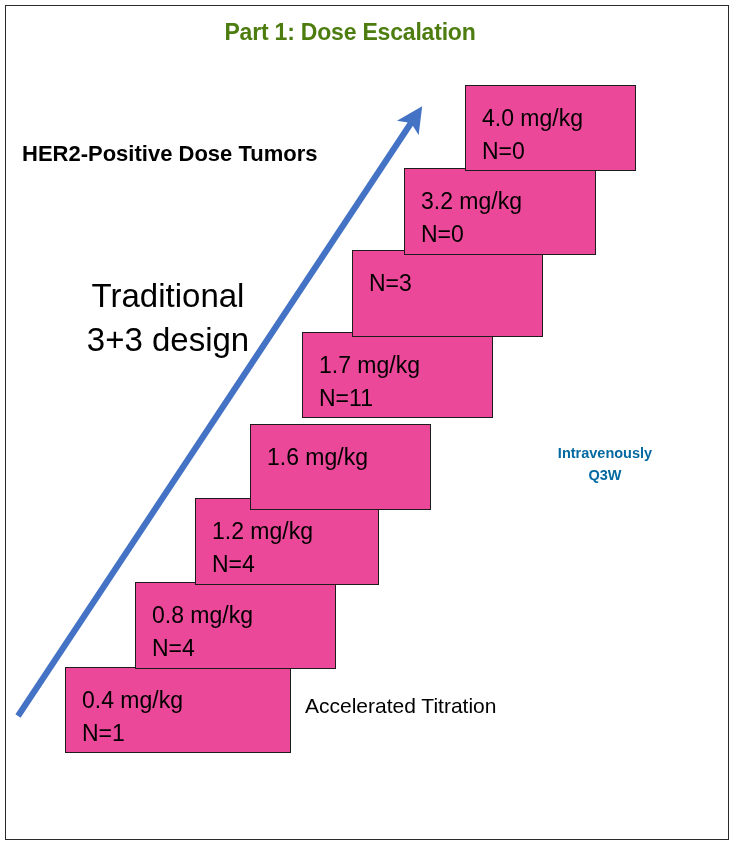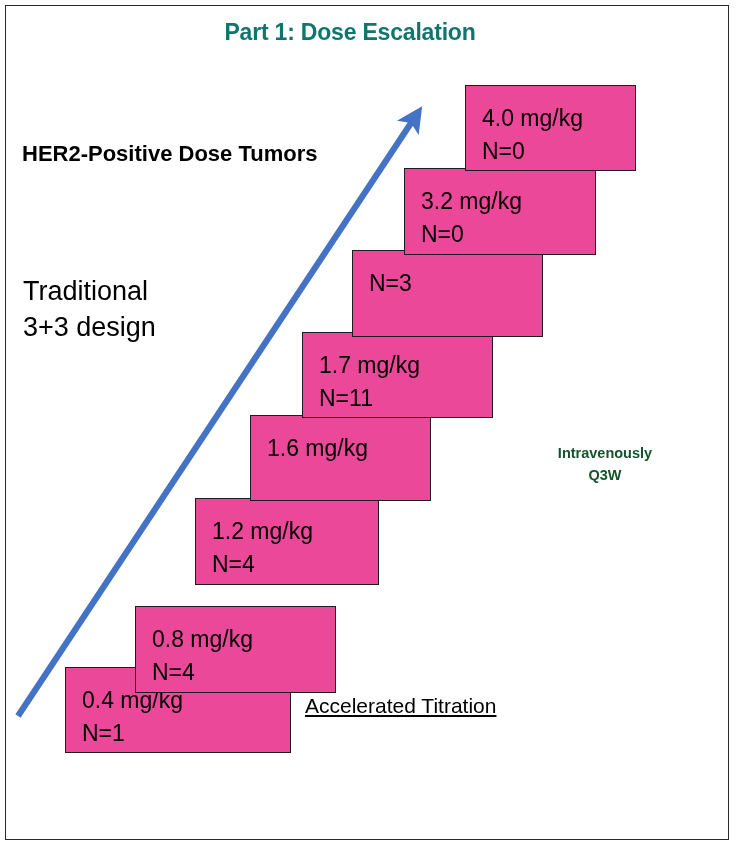--- a/index.html
+++ b/index.html
@@ -35,21 +35,21 @@
 
   
   #title {
     position: absolute;
     left: 0;
     top: 19px;
     width: 700px;
     text-align: center;
     font-size: 23px;
     font-weight: bold;
-    color: #0f766e;
+    color: #4d7c0f;
     letter-spacing: -0.2px;
     white-space: nowrap;
   }
 
   
   #cohort-label {
     position: absolute;
     left: 22px;
     top: 139px;
     width: 300px;
@@ -57,49 +57,49 @@
     font-weight: bold;
     line-height: 1.36;
     color: #000000;
   }
 
   #design-label {
     position: absolute;
     left: 23px;
     top: 274px;
     width: 290px;
-    font-size: 27px;
+    font-size: 33px;
     font-weight: normal;
     line-height: 1.33;
     color: #000000;
+    text-align: center;
   }
 
   
   #route-label {
     position: absolute;
     left: 505px;
     top: 443px;
     width: 200px;
     text-align: center;
     font-size: 14.5px;
     font-weight: bold;
     line-height: 1.5;
-    color: #14532d;
+    color: #0369a1;
   }
 
   
   #titration-label {
     position: absolute;
     left: 305px;
     top: 694px;
     font-size: 21px;
     font-weight: normal;
     color: #000000;
     white-space: nowrap;
-    text-decoration: underline;
   }
 
   
   #arrow-svg {
     position: absolute;
     left: 0;
     top: 0;
     width: 737px;
     height: 848px;
     pointer-events: none;
@@ -151,29 +151,29 @@
       </marker>
     </defs>
     <line id="arrow-line" x1="18" y1="716" x2="415" y2="117" stroke="#4472C4" stroke-width="6.2" stroke-linecap="butt" marker-end="url(#arrowhead)"></line>
   </svg>
 
   <div id="dose-boxes">
       <div class="dose-box" style="left: 65px; top: 667px; width: 226px; height: 86px; z-index: 10; border-color: rgb(28, 28, 28);">
         <span class="dose-line">0.4 mg/kg</span>
         <span class="n-line">N=1</span>
       </div>
-      <div class="dose-box" style="left: 135px; top: 606px; width: 201px; height: 87px; z-index: 11; border-color: rgb(28, 28, 28);">
+      <div class="dose-box" style="left: 135px; top: 582px; width: 201px; height: 87px; z-index: 11; border-color: rgb(28, 28, 28);">
         <span class="dose-line">0.8 mg/kg</span>
         <span class="n-line">N=4</span>
       </div>
       <div class="dose-box" style="left: 195px; top: 498px; width: 184px; height: 87px; z-index: 12; border-color: rgb(28, 28, 28);">
         <span class="dose-line">1.2 mg/kg</span>
         <span class="n-line">N=4</span>
       </div>
-      <div class="dose-box" style="left: 250px; top: 415px; width: 181px; height: 86px; z-index: 13; border-color: rgb(28, 28, 28);">
+      <div class="dose-box" style="left: 250px; top: 424px; width: 181px; height: 86px; z-index: 13; border-color: rgb(28, 28, 28);">
         <span class="dose-line">1.6 mg/kg</span>
       </div>
       <div class="dose-box" style="left: 302px; top: 332px; width: 191px; height: 86px; z-index: 14; border-color: rgb(28, 28, 28);">
         <span class="dose-line">1.7 mg/kg</span>
         <span class="n-line">N=11</span>
       </div>
       <div class="dose-box" style="left: 352px; top: 250px; width: 191px; height: 87px; z-index: 15; border-color: rgb(28, 28, 28);">
         <span class="n-line">N=3</span>
       </div>
       <div class="dose-box" style="left: 404px; top: 168px; width: 192px; height: 87px; z-index: 16; border-color: rgb(28, 28, 28);">

